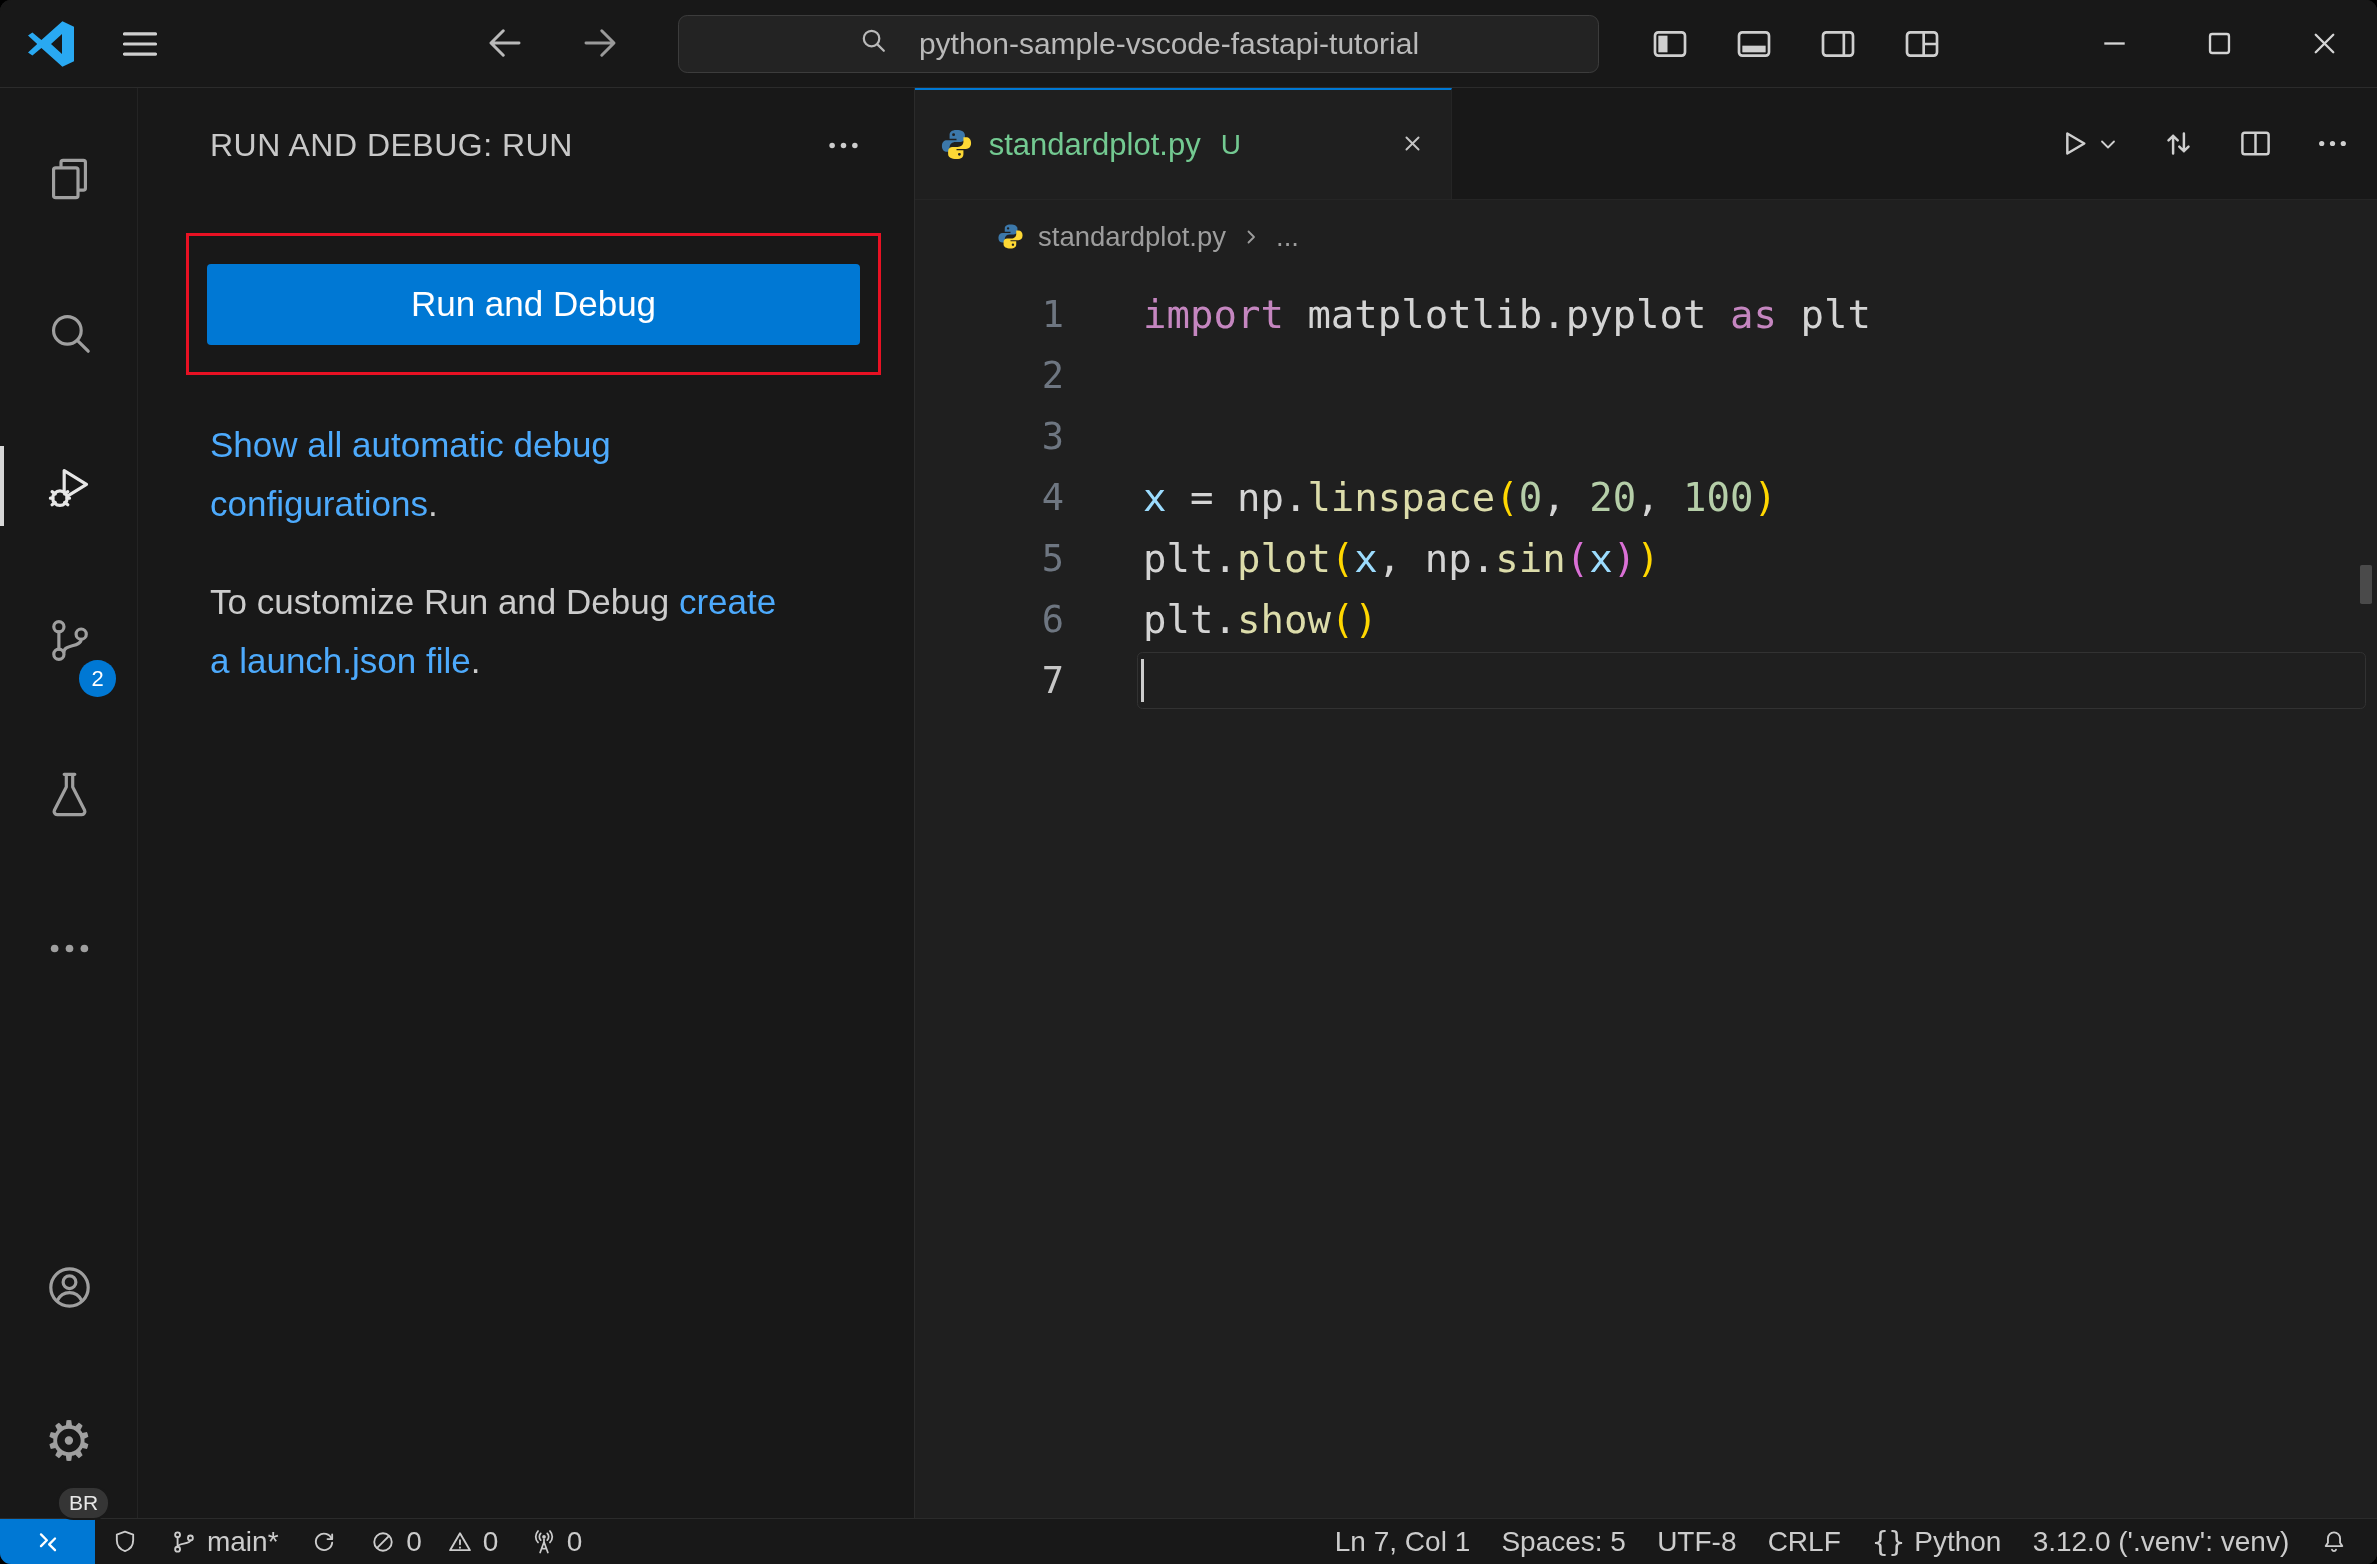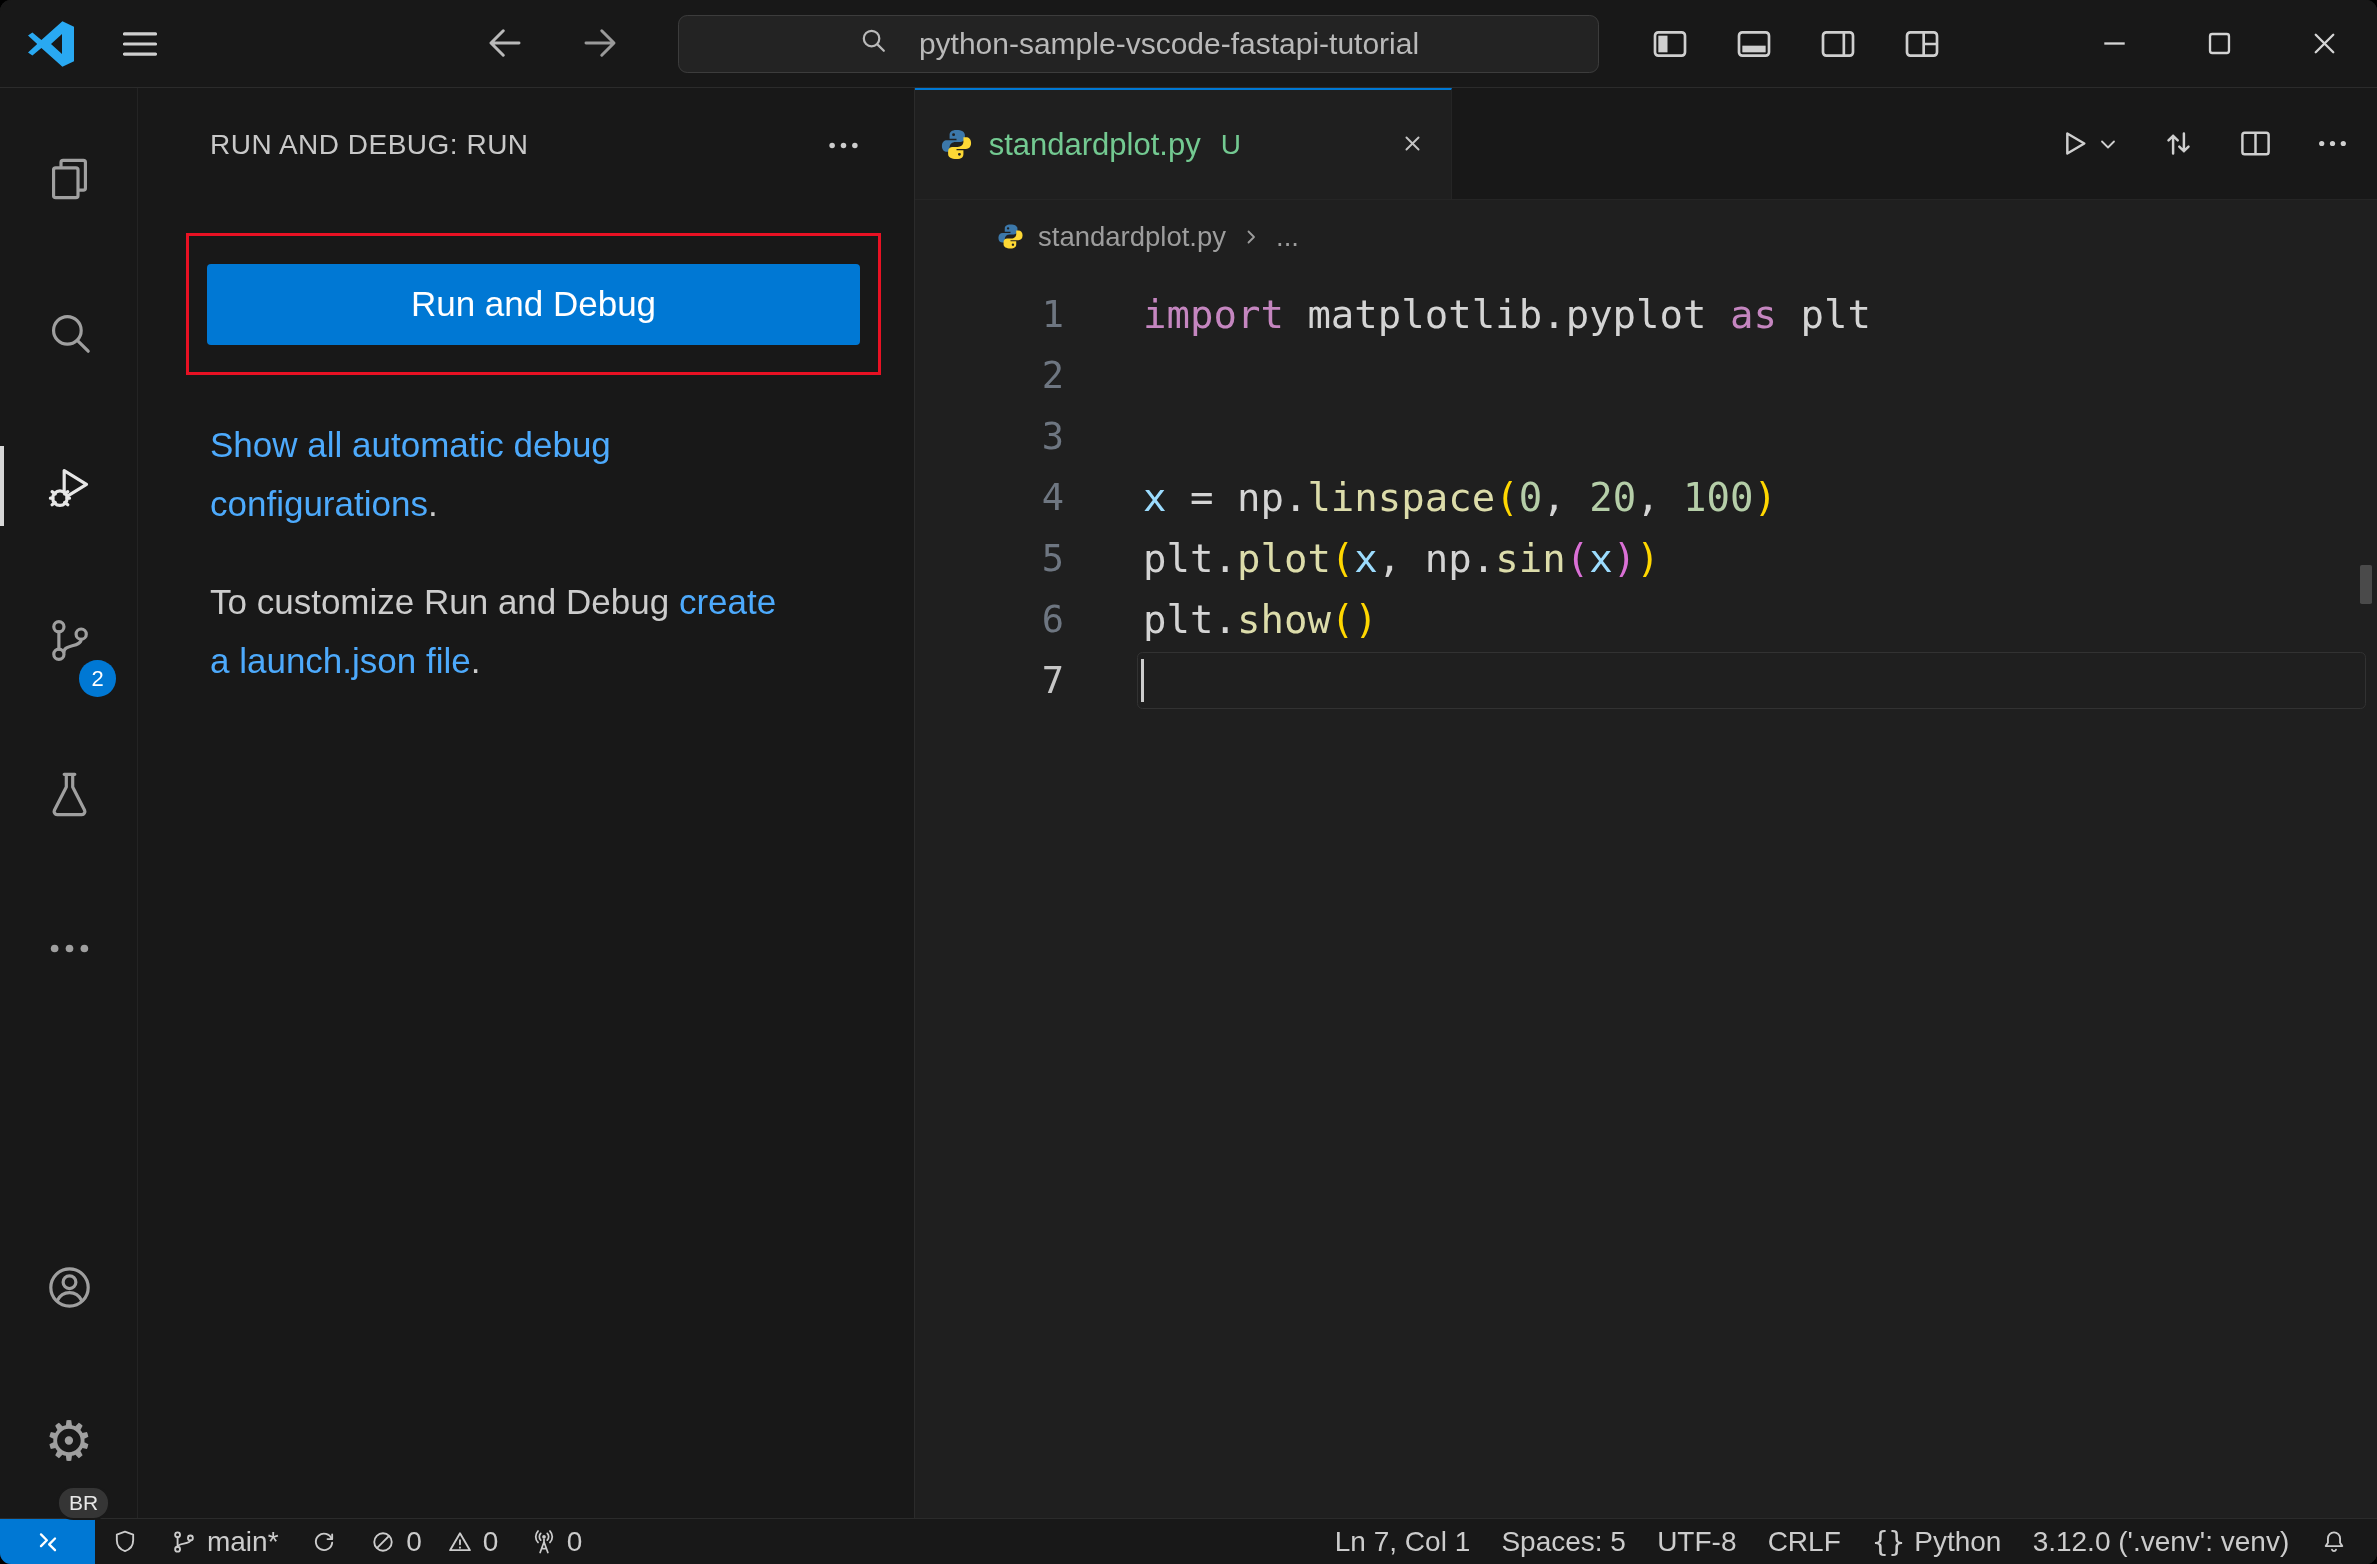--- a/index.html
+++ b/index.html
@@ -44,21 +44,21 @@
   .ab-bottom{margin-top:auto}
   .ab-badge{position:absolute;right:22px;bottom:20px;min-width:37px;height:37px;border-radius:18.3px;
     background:#0078d4;color:#fff;font-size:22px;display:flex;align-items:center;justify-content:center;padding:0 5.5px}
   .profile-badge{position:absolute;left:57px;bottom:-1.8px;background:#353535;border:2.8px solid #181818;
     color:#e8e8e8;font-size:21px;border-radius:16.5px;padding:2.8px 10px}
   .gear-glyph{font-size:55px;line-height:1;color:#9f9f9f}
 
   
   .sidebar{width:777px;min-width:777px;background:#181818;border-right:0.9px solid #2b2b2b;display:flex;flex-direction:column}
   .sidebar-header{height:114px;display:flex;align-items:center;padding:0 51px 0 72px}
-  .sidebar-title{font-size:28px;letter-spacing:0.5px;color:#c8c8c8}
+  .sidebar-title{font-size:32px;letter-spacing:0.5px;color:#c8c8c8}
   .sidebar-dots{margin-left:auto;color:#cccccc}
   .sidebar-dots svg{width:39px;height:39px}
   .red-annotation{margin:31px 0 0 48px;width:695px;border:3.7px solid #e81123;padding:27.5px 18.3px}
   .run-debug-btn{display:block;width:100%;height:81px;background:#0078d4;color:#fff;border:none;
     border-radius:4px;font-size:35px;cursor:pointer}
   .sb-para{margin:40px 0 0 72px;width:587px;font-size:35px;line-height:59px;color:#cccccc}
   .sb-para + .sb-para{margin-top:39px}
   .sb-link{color:#4daafc;text-decoration:none;cursor:pointer}
 
   

